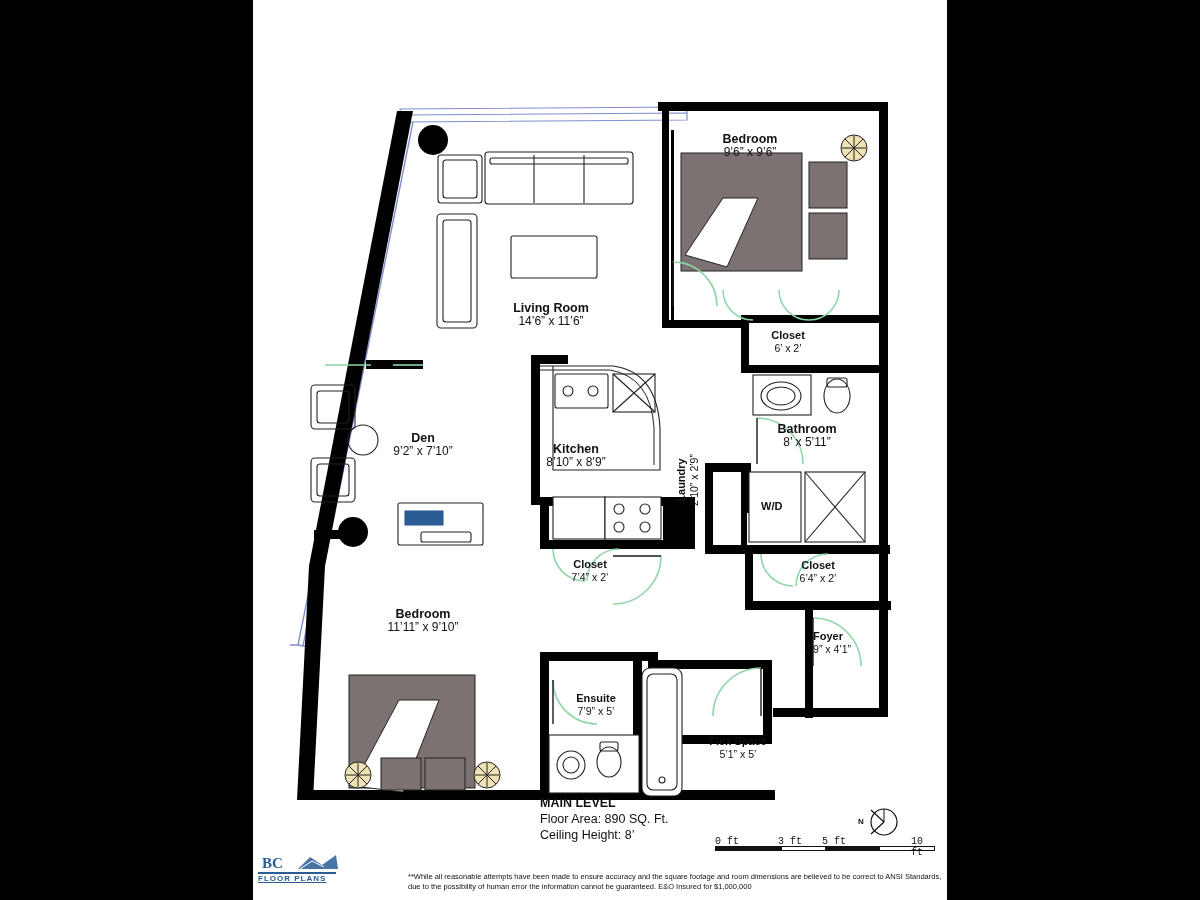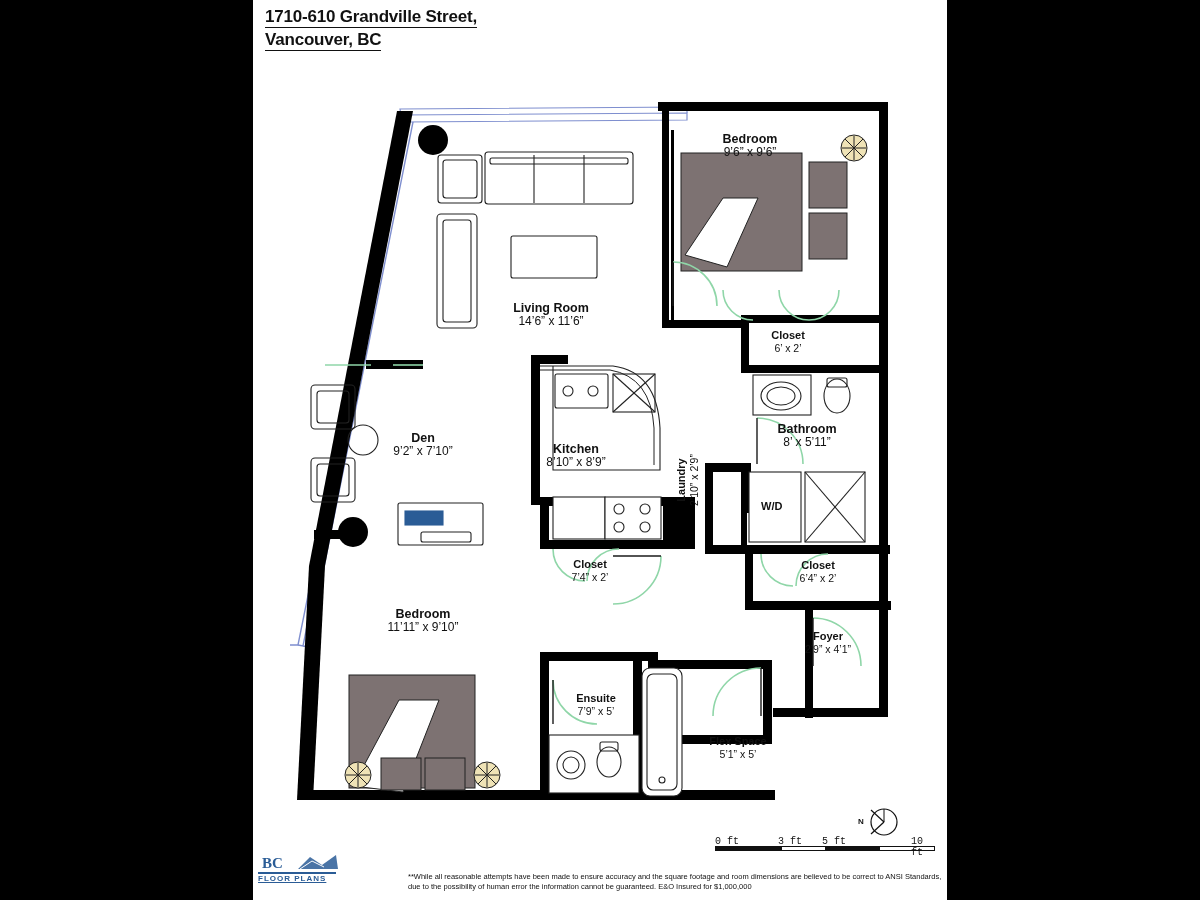--- a/index.html
+++ b/index.html
@@ -209,24 +209,20 @@
     font-weight: bold;
     color: #111;
   }
 </style>
 </head>
 <body>
 
 <div id="page">
   <div id="sheet">
 
-    <div class="title-wrap">
-      <span class="title-line">1710-610 Grandville Street,</span><br>
-      <span class="title-line title-line2">Vancouver, BC</span>
-    </div>
 
 
     <svg id="plan" viewBox="0 0 694 900" xmlns="http://www.w3.org/2000/svg">
 
       <g>
         <polyline points="148,115 152,115 45,645 37,645" fill="none" stroke="#7f8fcf" stroke-width="1.4"></polyline>
         <polyline points="152,115 157,116 50,646 45,645" fill="none" stroke="#7f8fcf" stroke-width="1.4"></polyline>
         <polyline points="157,116 161,117 55,647 50,646" fill="none" stroke="#7f8fcf" stroke-width="1.4"></polyline>
         <polyline points="148,115 434,113 434,120 152,122" fill="#fff" stroke="#7f8fcf" stroke-width="1.2"></polyline>
         <polyline points="434,113 434,107 147,109 148,115" fill="none" stroke="#7f8fcf" stroke-width="1.2"></polyline>
@@ -481,20 +477,25 @@
       <span class="d">7’9” x 5’</span>
     </div>
 
     <div class="rm sm" style="left:420px; top:735px; width:130px;">
       <span class="n">Flex Space</span>
       <span class="d">5’1” x 5’</span>
     </div>
 
     <div class="wd-label" style="left:508px; top:500px;">W/D</div>
 
+    <div class="footer-main">
+      <span class="h">MAIN LEVEL</span>
+      <span class="l">Floor Area: 890 SQ. Ft.</span>
+      <span class="l">Ceiling Height: 8’</span>
+    </div>
 
     <div class="compass">
       <span class="n">N</span>
       <svg width="44" height="34" viewBox="0 0 44 34">
         <circle cx="26" cy="17" r="13" fill="none" stroke="#111" stroke-width="1.2"></circle>
         <line x1="13" y1="5" x2="26" y2="17" stroke="#111" stroke-width="1.2"></line>
         <line x1="13" y1="29" x2="26" y2="17" stroke="#111" stroke-width="1.2"></line>
         <line x1="26" y1="17" x2="26" y2="4" stroke="#111" stroke-width="1"></line>
       </svg>
     </div>

